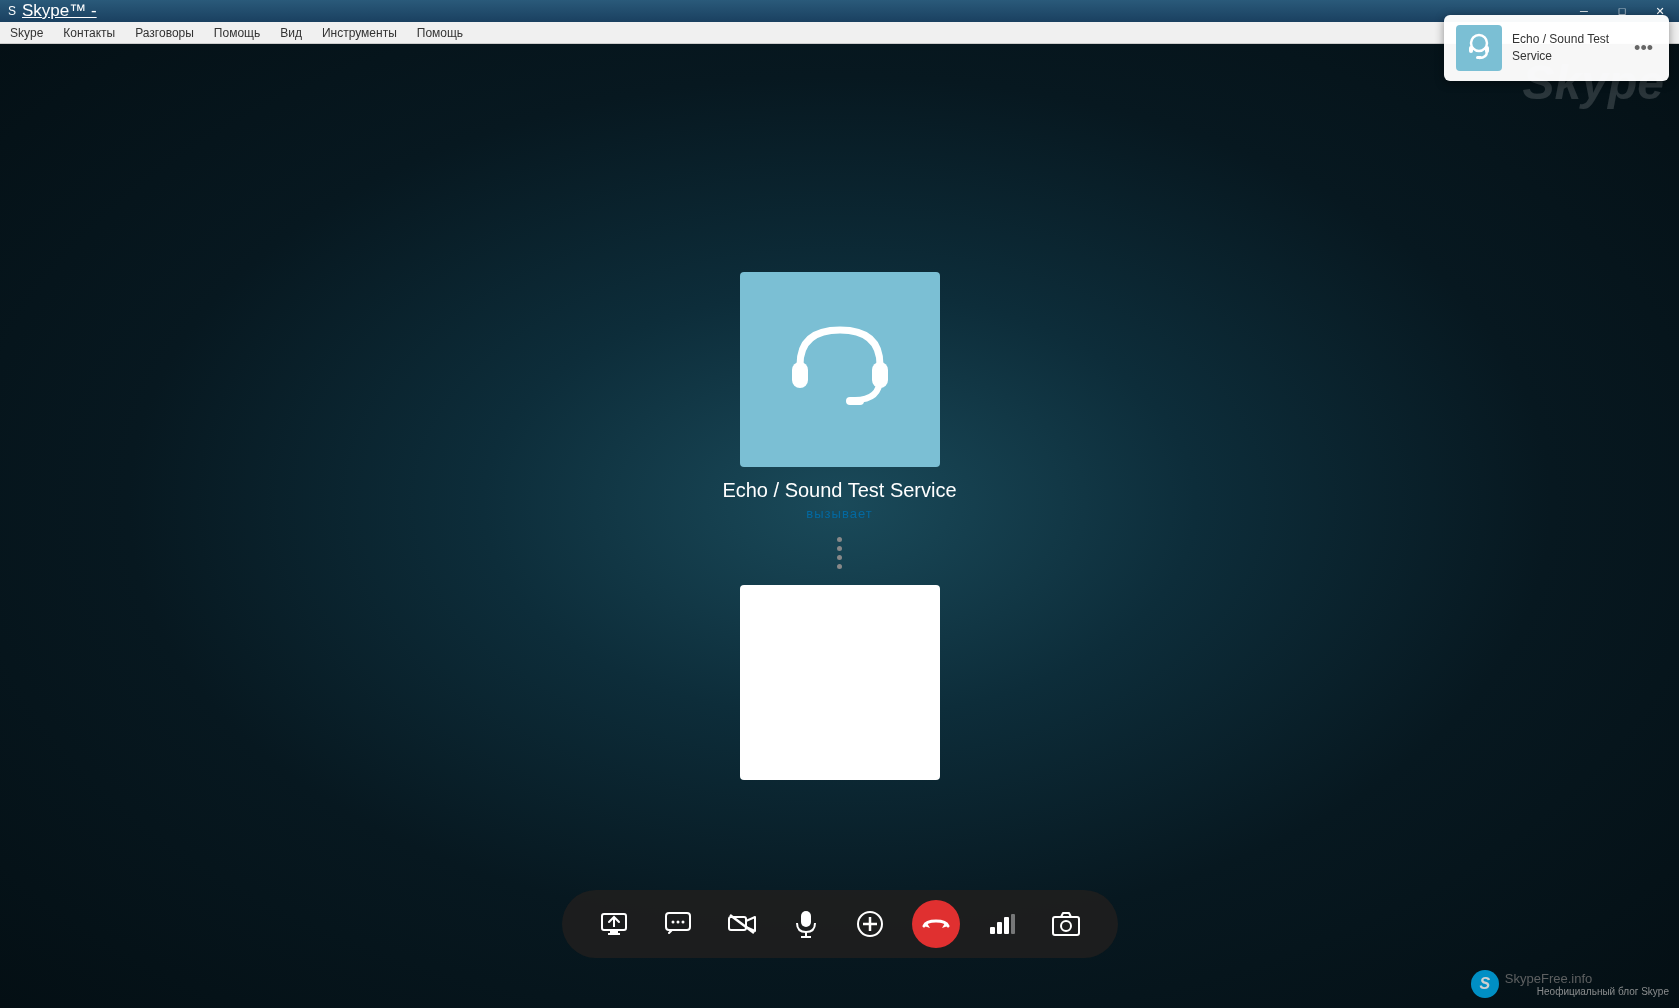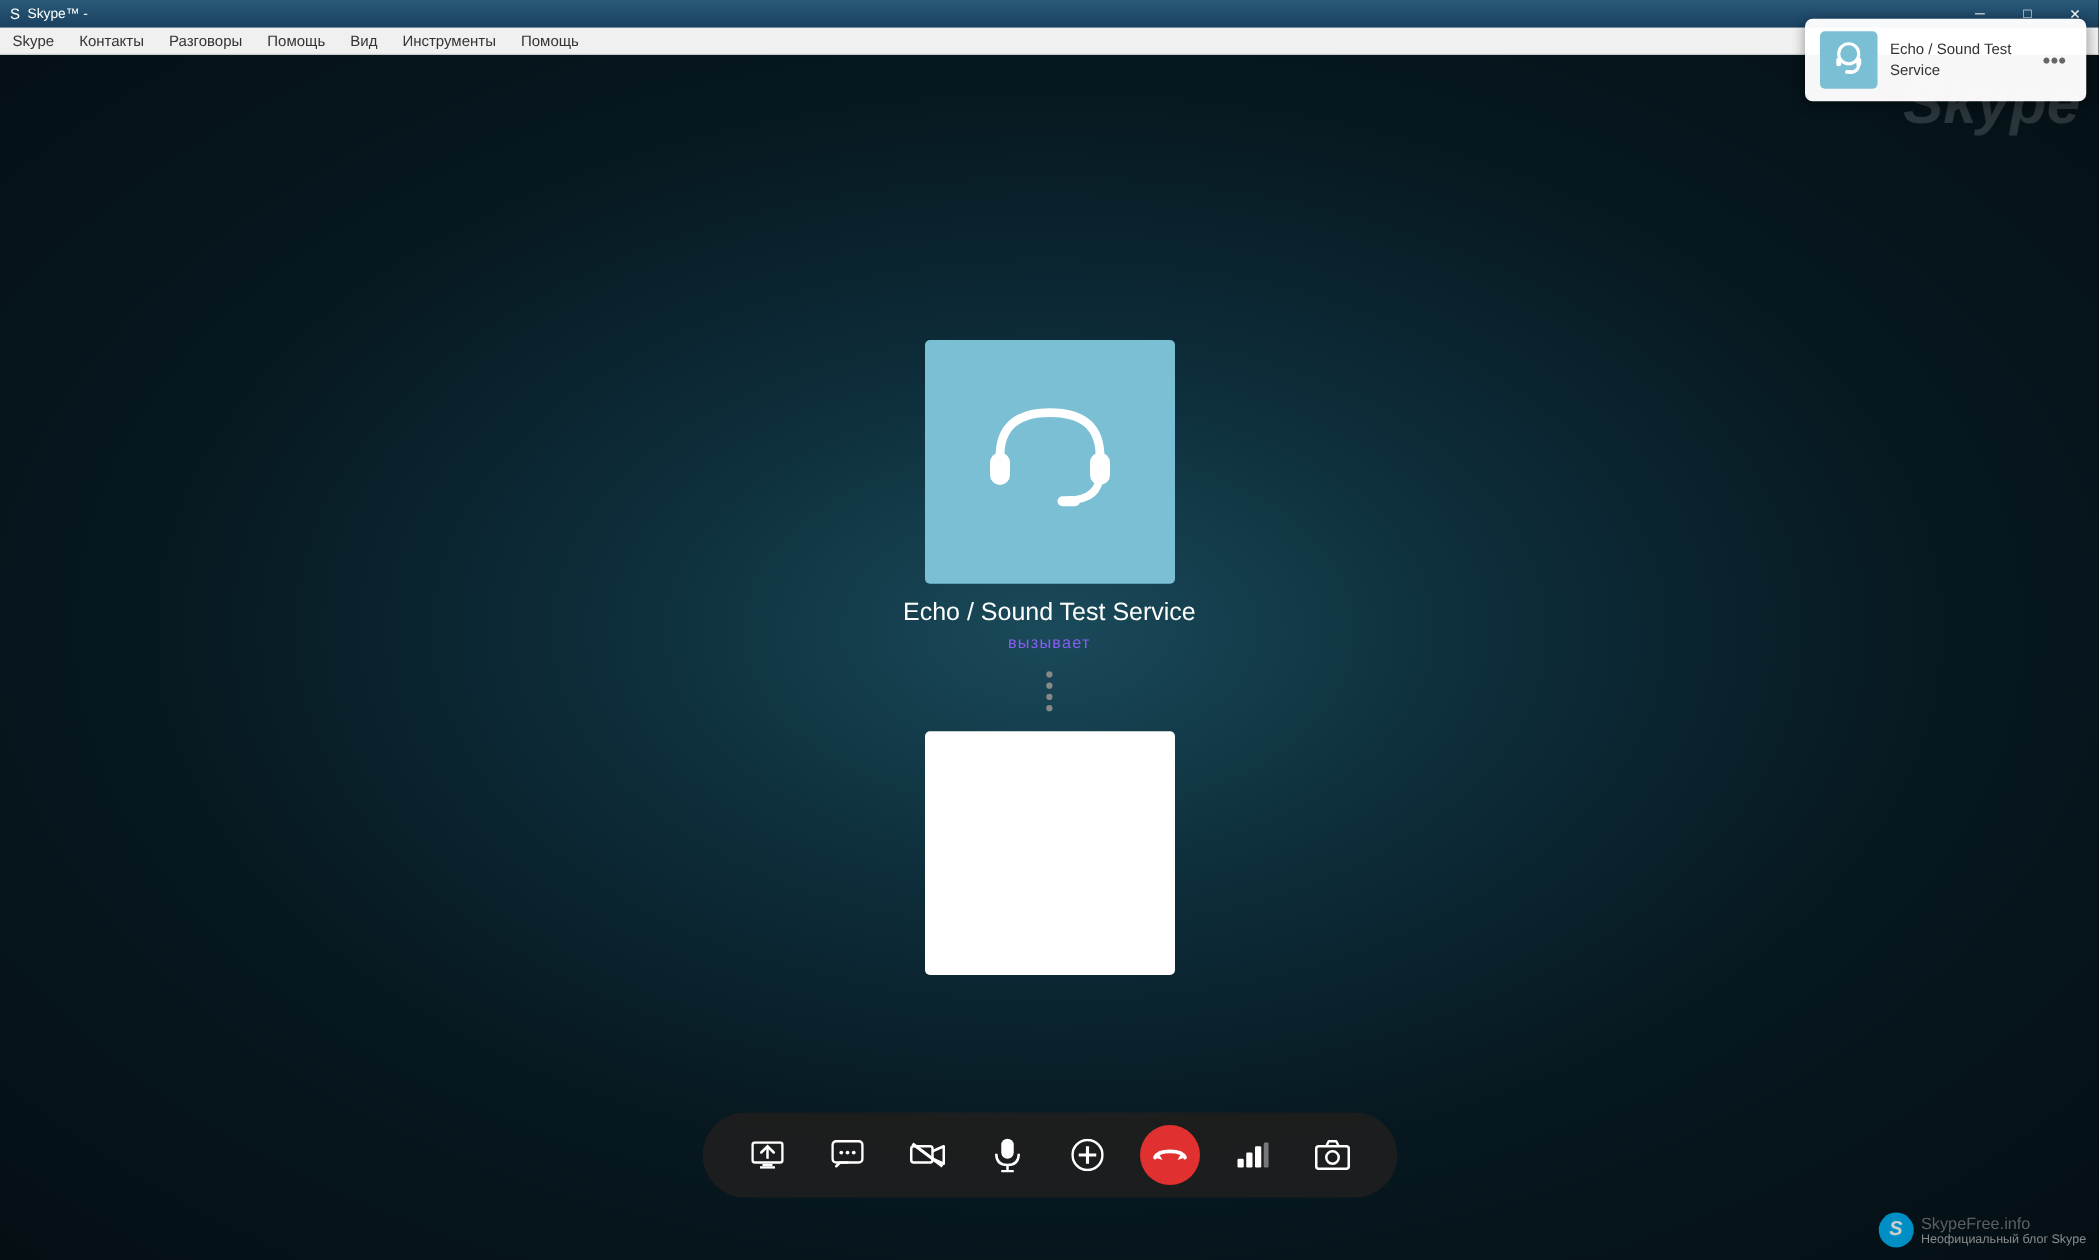--- a/index.html
+++ b/index.html
@@ -36,22 +36,23 @@
     }
 
     .titlebar-left {
       display: flex;
       align-items: center;
       padding-left: 8px;
       gap: 6px;
     }
 
     .titlebar-title {
-      font-size: 11px;
+      font-size: 17px;
       color: #fff;
+      text-decoration: underline;
     }
 
     .titlebar-controls {
       display: flex;
       align-items: center;
       height: 100%;
     }
 
     .titlebar-btn {
       width: 38px;
@@ -119,21 +120,21 @@
 
     .contact-name {
       font-size: 20px;
       color: #fff;
       font-weight: 400;
       margin-bottom: 4px;
     }
 
     .calling-status {
       font-size: 13px;
-      color: #8b5cf6;
+      color: #0369a1;
       margin-bottom: 16px;
       letter-spacing: 1px;
     }
 
     
     .dots-separator {
       display: flex;
       flex-direction: column;
       align-items: center;
       gap: 4px;
@@ -420,15 +421,15 @@
       <path d="M9 5 L11 1 L17 1 L19 5" fill="none" stroke="white" stroke-width="2" stroke-linejoin="round"></path>
     </svg>
   </div>
 
 </div>
 
 <div class="skypefree-watermark">
   <div class="skypefree-icon">S</div>
   <div>
     <div style="font-size:13px;color:#737373;">SkypeFree.info</div>
-    <div style="font-size:10px;color:#aaa;">Неофициальный блог Skype</div>
+    <div style="font-size:10px;color:#aaa;margin-left:32px;">Неофициальный блог Skype</div>
   </div>
 </div>
 
 </body></html>

